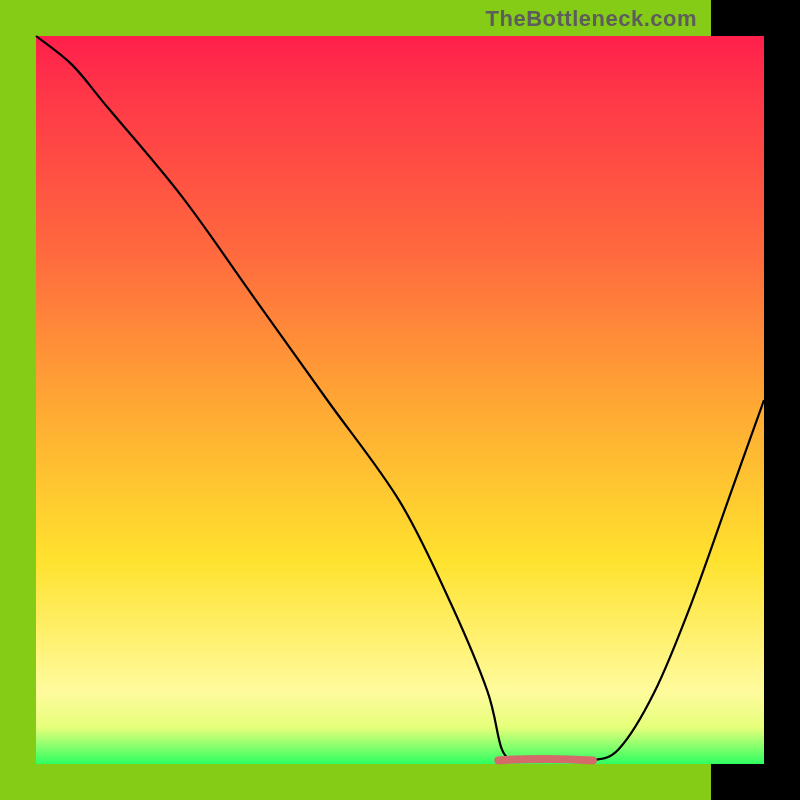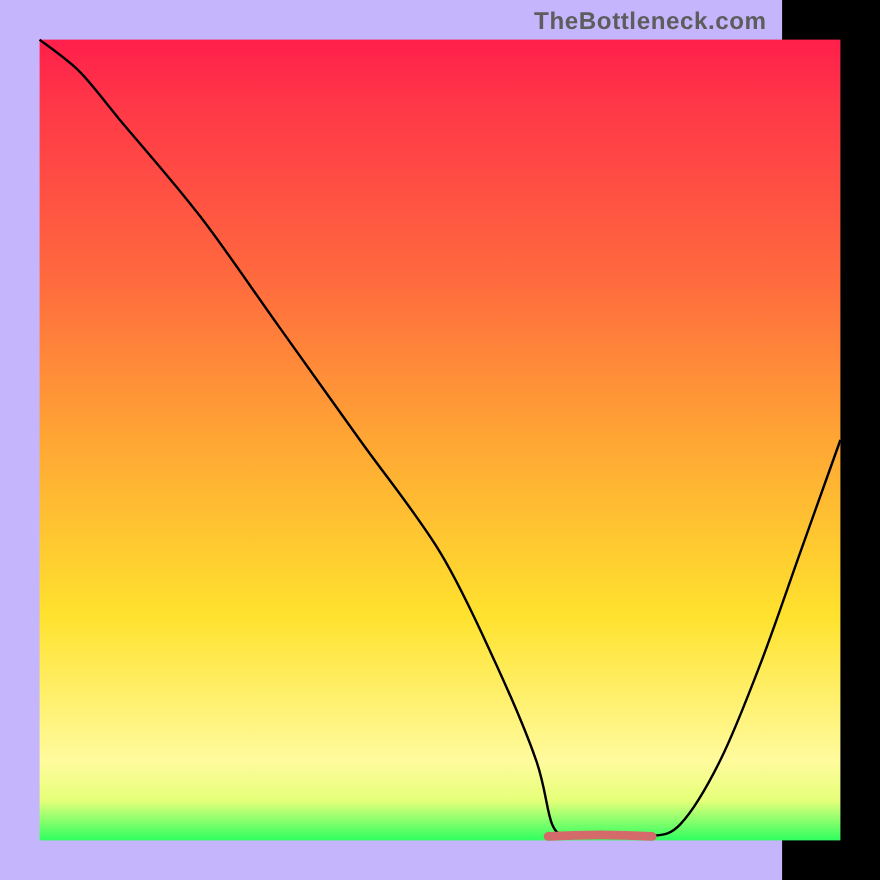--- a/index.html
+++ b/index.html
@@ -8,21 +8,21 @@
     width: 800px;
     height: 800px;
     background: #000;
     font-family: Arial, Helvetica, sans-serif;
     overflow: hidden;
   }
   .frame {
     position: relative;
     width: 711px;
     height: 800px;
-    background: #c4b5fd;
+    background: #84cc16;
   }
   .watermark {
     position: absolute;
     top: 6px;
     right: 14px;
     color: #5d5d5d;
     font-size: 22px;
     font-weight: 600;
     letter-spacing: 0.5px;
     z-index: 50;

